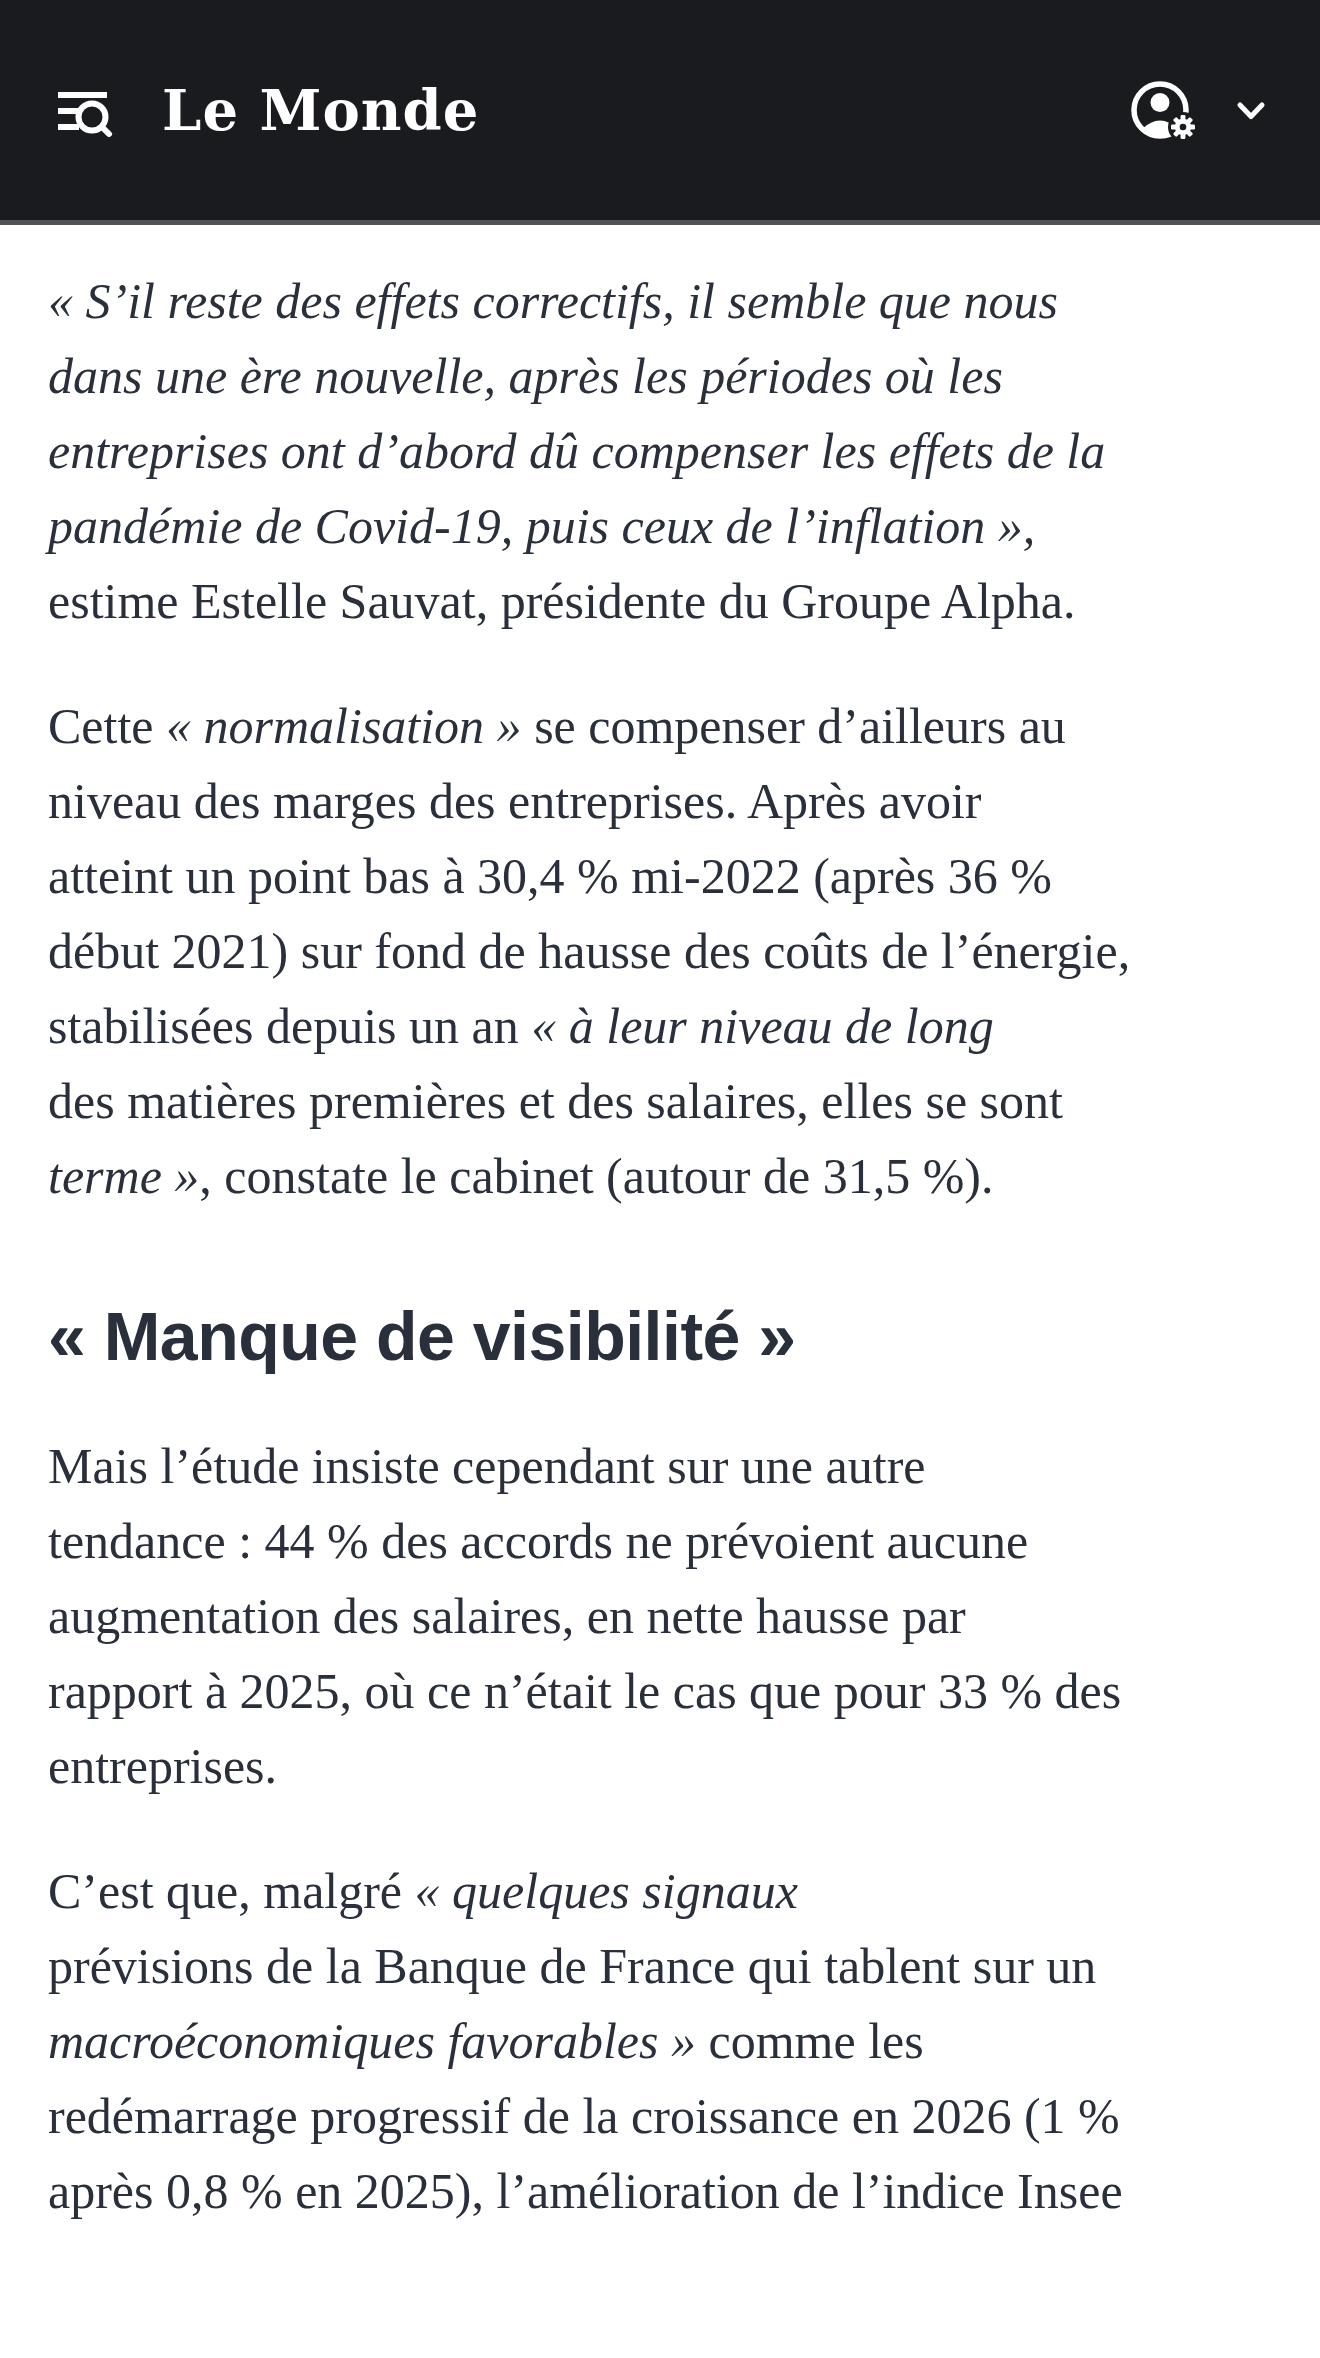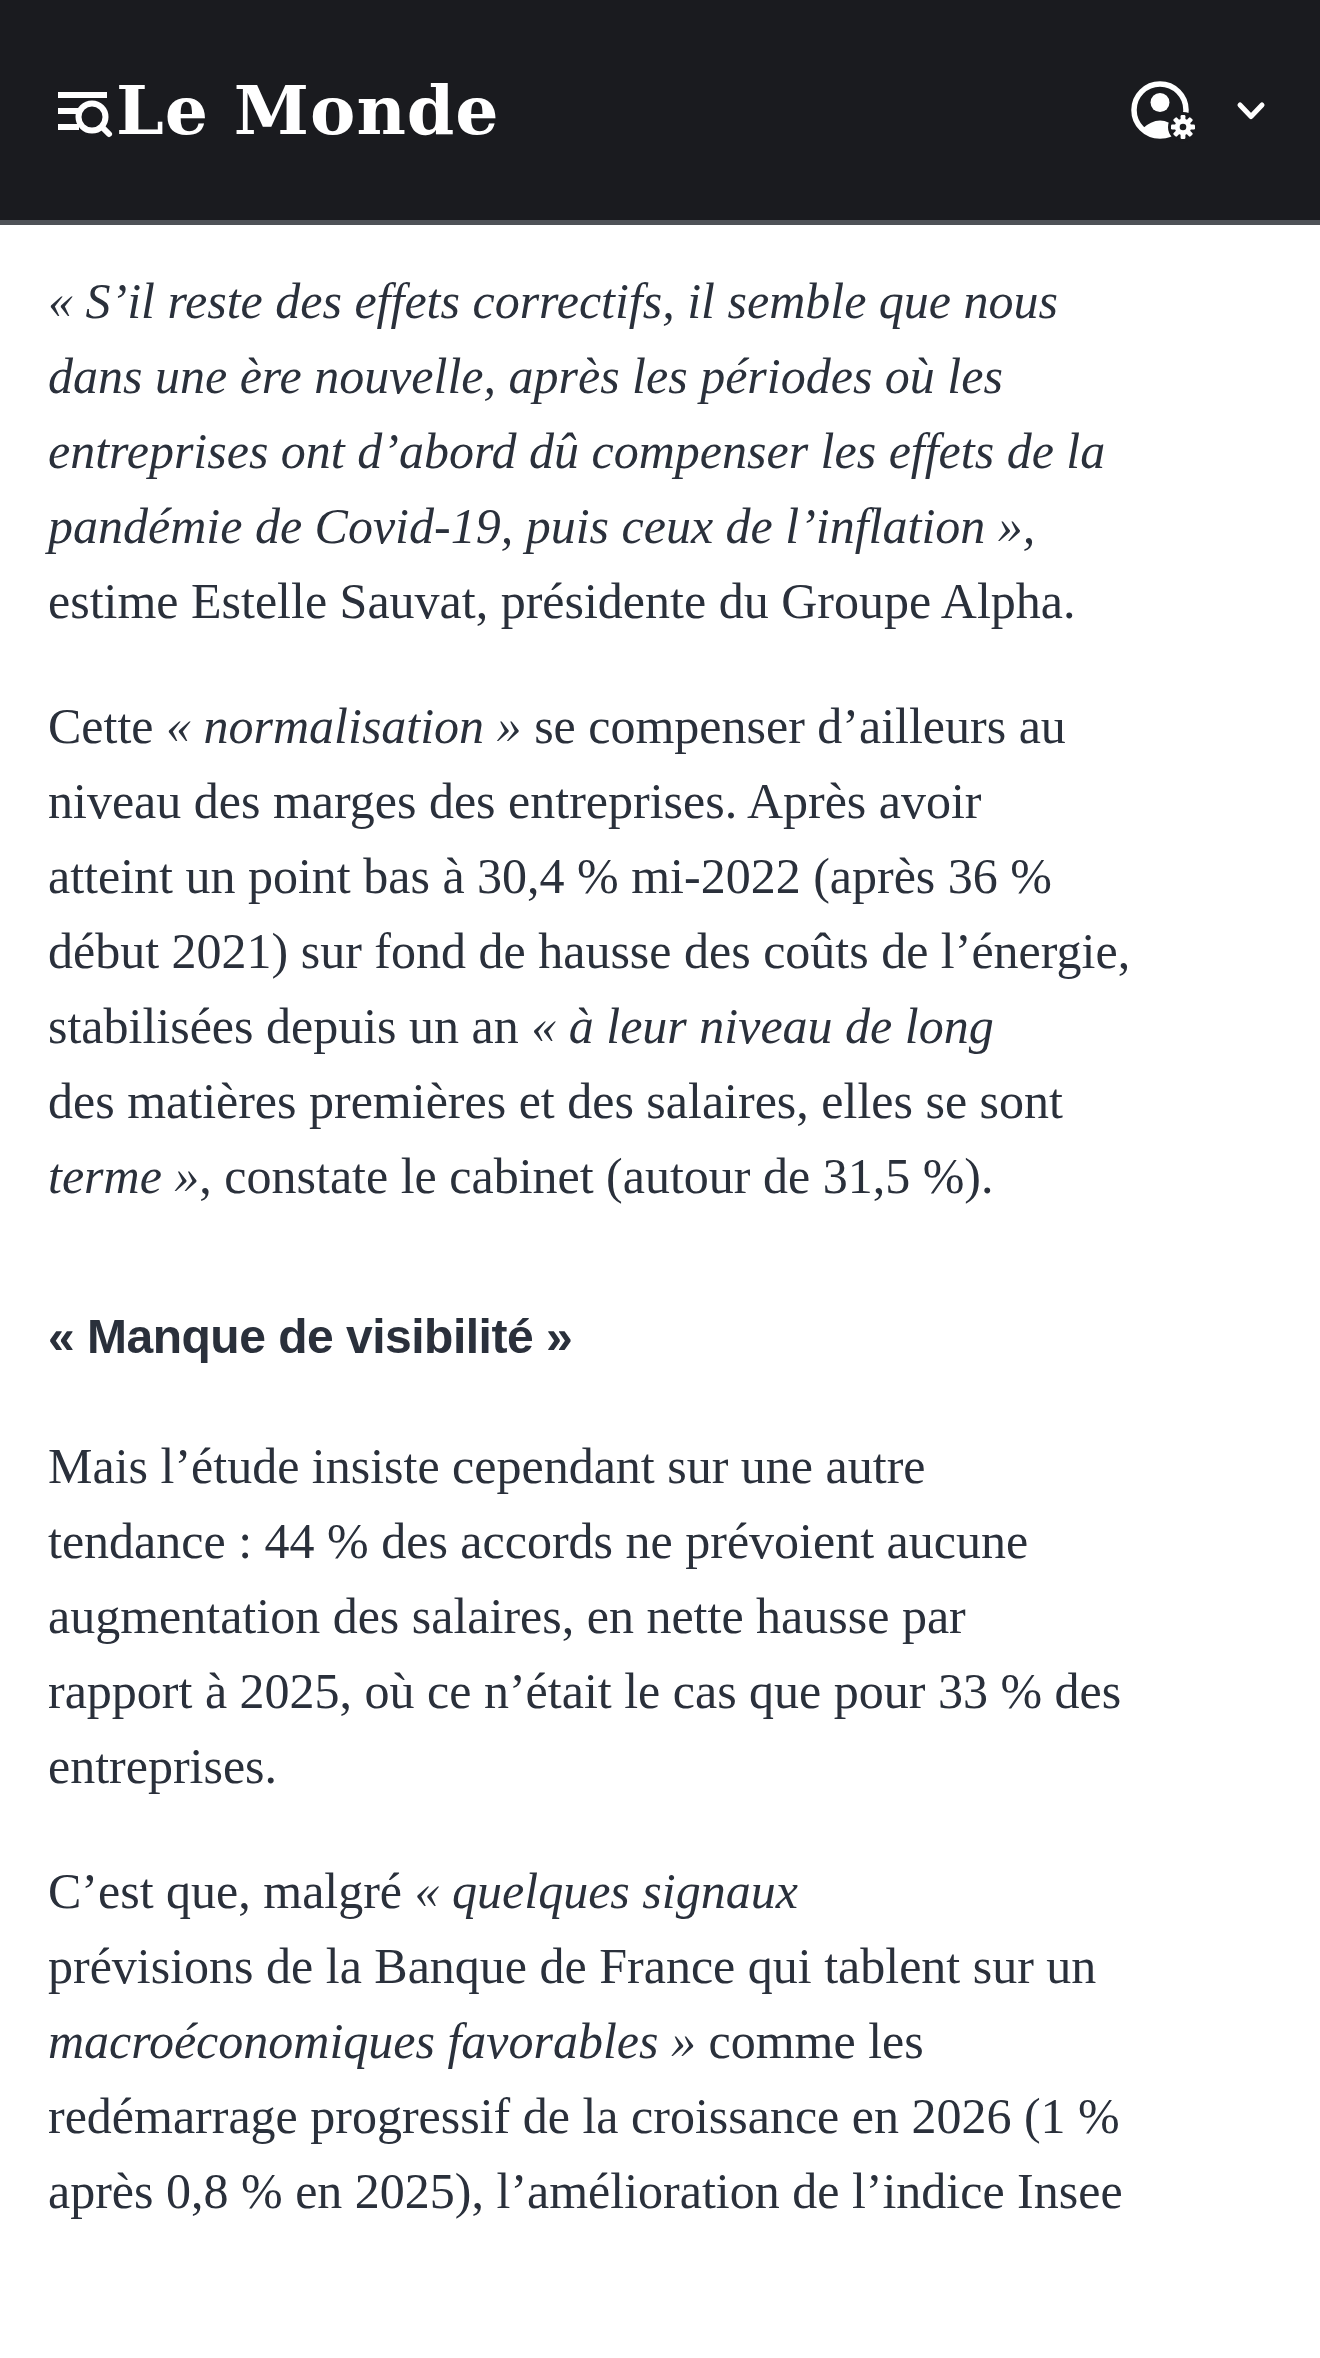--- a/index.html
+++ b/index.html
@@ -21,40 +21,41 @@
     padding:0 50px;box-sizing:border-box;
   }
   .iconbtn{
     background:none;border:none;padding:0;margin:0;cursor:pointer;line-height:0;
     display:flex;align-items:center;
   }
   .logo{
     color:var(--icon);
     font-family:"DejaVu Serif",serif;
     font-weight:700;
-    font-size:68px;
+    font-size:56px;
+    margin-left:46px;
     letter-spacing:1px;
     cursor:pointer;
     user-select:none;
   }
   .header-right{margin-left:auto;display:flex;align-items:center;}
   .account-group{gap:24px;}
   .divider{height:5px;background:var(--divider);}
   .content{padding:39px 48px 0;box-sizing:border-box;}
   .para{
     margin:0 0 50px;
     font-size:50px;line-height:75px;
     color:var(--text);
   }
   .para .line{display:block;white-space:nowrap;}
   .para em{font-style:italic;}
   .head{
     font-family:"Liberation Sans",sans-serif;
     font-weight:700;
-    font-size:48px;line-height:75px;
+    font-size:68px;line-height:75px;
     letter-spacing:-0.5px;
     margin:85px 0 55px;
     color:var(--text);
   }
   svg{display:block;}
 </style>
 </head>
 <body>
 
 <header class="header">

